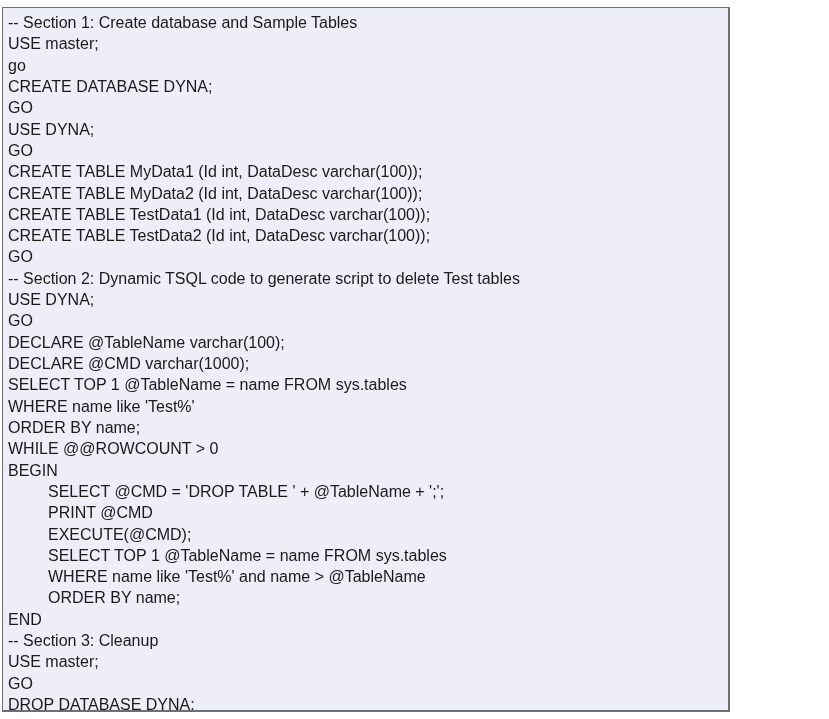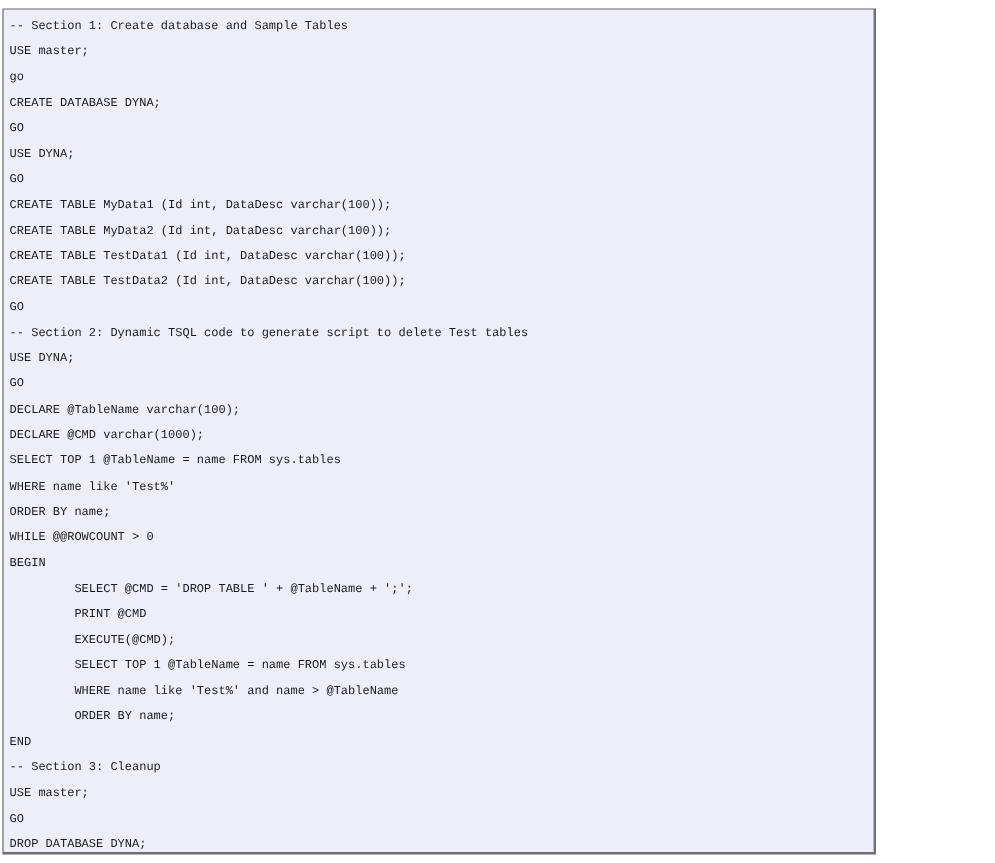--- a/index.html
+++ b/index.html
@@ -38,22 +38,22 @@
     left: 0;
     top: 0;
     right: 0;
     bottom: 0;
     padding: 4px 0 0 5px;
     box-sizing: border-box;
   }
   pre.code-text {
     margin: 0;
     padding: 0;
-    font-family: Liberation Mono, monospace;
-    font-size: 10px;
+    font-family: Liberation Sans, sans-serif;
+    font-size: 16px;
     line-height: 21.32px;
     color: #1a1a1a;
     white-space: pre;
     letter-spacing: 0px;
     -webkit-font-smoothing: none;
   }
   .code-line {
     display: block;
     height: 21.32px;
     white-space: pre;

